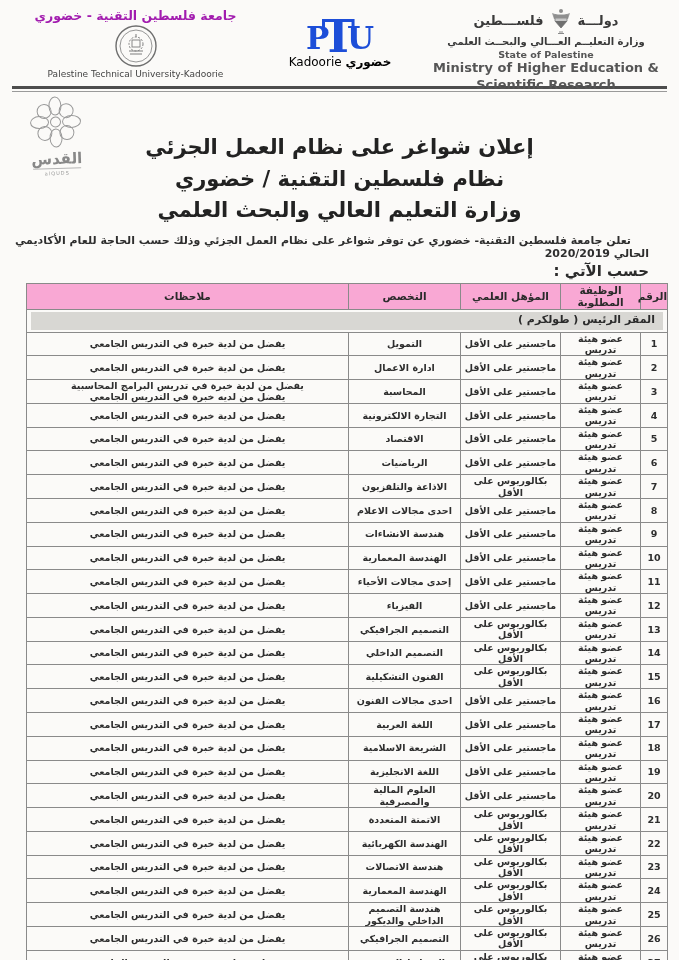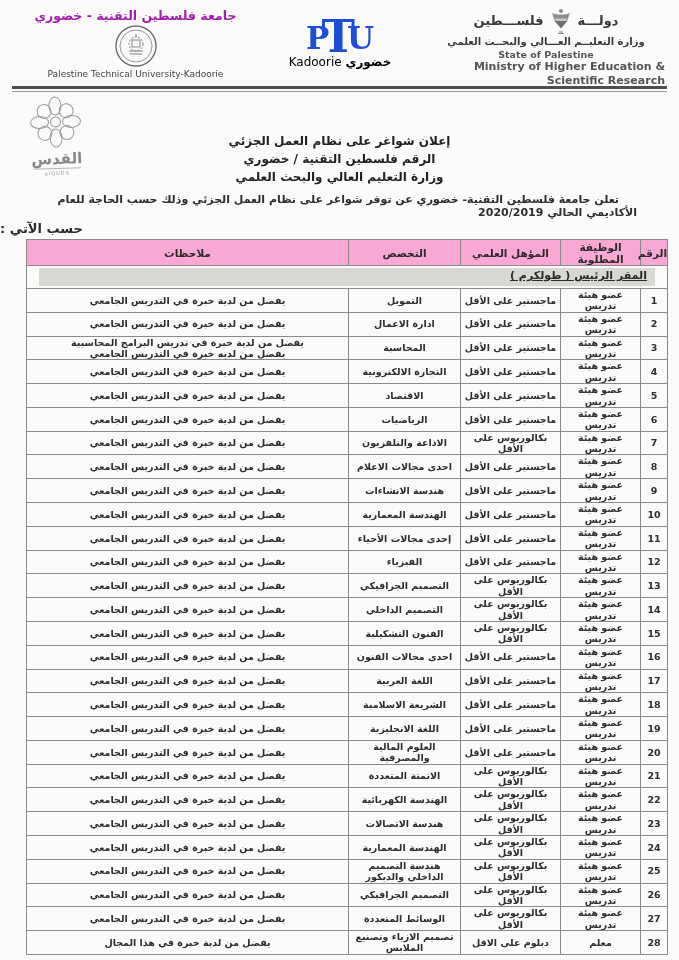--- a/index.html
+++ b/index.html
@@ -14,21 +14,21 @@
 
   
   .header {
     display:flex; justify-content:space-between; align-items:flex-start;
     padding:0 14px 0 18px; height:76px;
   }
   .hdr-state { width:238px; text-align:center; line-height:1.25; }
   .state-line { display:flex; align-items:center; justify-content:center; gap:5px; font-weight:bold; font-size:13px; color:#3a3a3a; }
   .ministry-ar { font-size:10px; font-weight:bold; color:#3a3a3a; margin-top:2px; letter-spacing:0.5px; }
   .state-en { font-size:9.5px; font-weight:bold; color:#555; }
-  .ministry-en { font-size:11px; font-weight:bold; color:#555;text-align:right; }
+  .ministry-en { font-size:13px; font-weight:bold; color:#555; }
   .hdr-center { width:150px; text-align:center; padding-top:6px; }
   .ptu-letters { font-family:"DejaVu Serif", serif; font-weight:bold; color:#1d4ed8; line-height:0.9; direction:ltr; }
   .ptu-p,.ptu-u { font-size:31px; }
   .ptu-t { font-size:45px; margin:0 -8px; position:relative; top:3px; z-index:1; }
   .ptu-sub { direction:ltr; font-size:12px; color:#000000; }
   .ptu-sub .ar { font-weight:bold; }
   .hdr-uni { width:235px; text-align:center; }
   .uni-ar { font-size:12.5px; font-weight:bold; color:#a21caf; }
   .uni-seal { margin:1px auto; display:block; }
   .uni-en { font-size:9px; font-weight:normal; color:#444; }
@@ -41,43 +41,43 @@
   
   .quds {
     position:absolute; left:18px; top:96px; width:76px;
     text-align:center; color:#8e8e8e; transform:rotate(-2deg);
   }
   .quds-name { font-size:15px; font-weight:bold; color:#888; line-height:1; }
   .quds-sub { font-size:5px; color:#9a9a9a; border-top:1px solid #b5b5b5; margin:1px 14px 0 14px; padding-top:1px; letter-spacing:1px; }
 
   
   .titles { margin-top:40px; text-align:center; }
-  .t-main { font-size:12px; font-weight:bold; color:#222; line-height:1.5; }
+  .t-main { font-size:21px; font-weight:bold; color:#222; line-height:1.5; }
   .t-para {
     text-align:right; font-size:11px; font-weight:bold; color:#2e2e2e;
-    margin:7px 42px 0 14px; text-indent:18px;
-  }
-  .t-next { text-align:left; font-size:13px; font-weight:bold; margin:2px 30px 0 0; }
+    margin:7px 30px 0 14px; text-indent:18px;
+  }
+  .t-next { text-align:right; font-size:15px; font-weight:bold; margin:2px 30px 0 0; }
 
   
   table.vac {
     border-collapse:collapse; table-layout:fixed;
     margin:3px 11px 0 27px; width:641px;
     direction:rtl;
   }
   .vac th, .vac td { border:1px solid #8a8a8a; }
   .vac th {
     font-size:10.5px; font-weight:bold; height:26px; text-align:center;
     color:#2b2b2b; background:#f9a8d4;
   }
   .vac td {
     font-size:9.5px; font-weight:bold; height:14px; line-height:1.2;
     text-align:center; padding:0 2px; color:#2e2e2e;
   }
-  .band-cell { padding:2px 12px !important;text-decoration:underline; }
+  .band-cell { padding:2px 4px !important; }
   .section-band {
     background:#d8d7d3; height:18px; font-size:11px; font-weight:bold;
     text-align:right; padding:1px 8px 0 0; color:#2b2b2b;
   }
   .cell-notes { white-space:pre-line;margin-top:11px; }
   .cell-num { font-size:10px; }
   svg { display:inline-block; }
 </style>
 </head>
 <body>
@@ -140,21 +140,21 @@
         <ellipse cx="37" cy="37" rx="7" ry="7"></ellipse>
         <circle cx="26" cy="26" r="5"></circle>
       </g>
     </svg>
     <div class="quds-name">القدس</div>
     <div class="quds-sub">alQUDS</div>
   </div>
 
   <div class="titles">
     <div class="t-main">إعلان شواغر على نظام العمل الجزئي</div>
-    <div class="t-main">الرقم فلسطين التقنية / خضوري</div>
+    <div class="t-main">نظام فلسطين التقنية / خضوري</div>
     <div class="t-main">وزارة التعليم العالي والبحث العلمي</div>
     <p class="t-para">تعلن جامعة فلسطين التقنية- خضوري عن توفر شواغر على نظام العمل الجزئي وذلك حسب الحاجة  للعام الأكاديمي الحالي 2020/2019</p>
     <div class="t-next">حسب الآتي :</div>
   </div>
 
   <table class="vac">
     <colgroup>
       <col style="width:27px">
         <col style="width:80px">
         <col style="width:100px">

